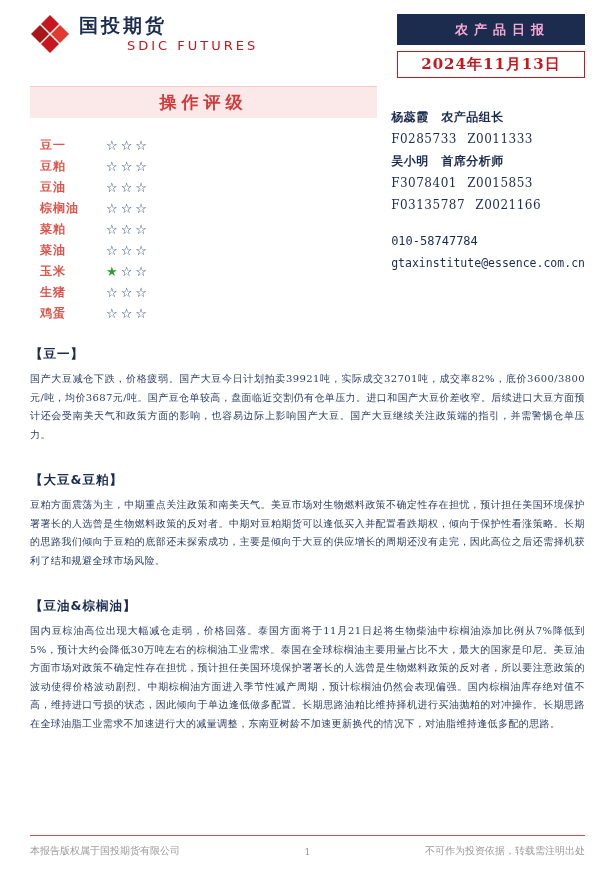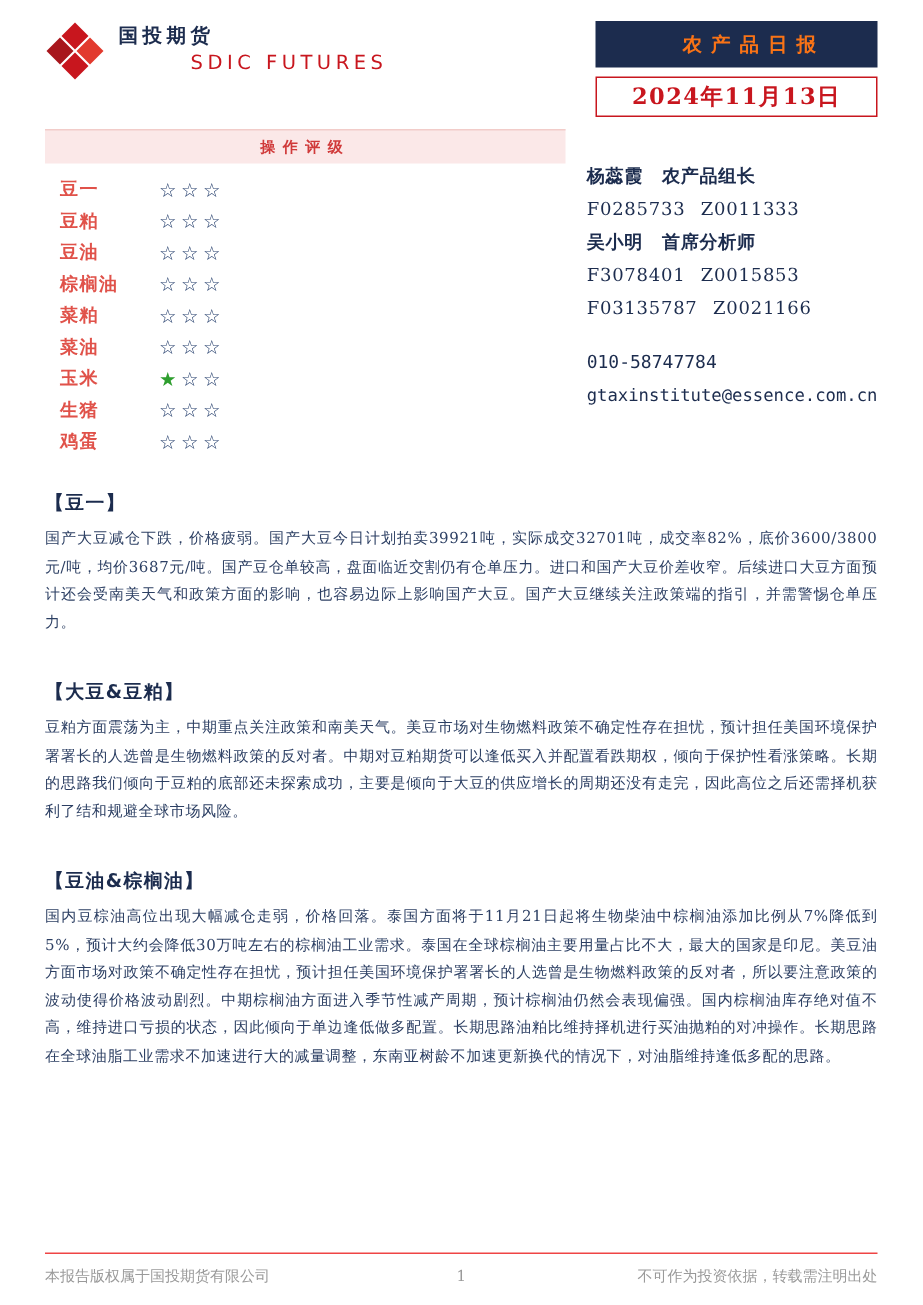--- a/index.html
+++ b/index.html
@@ -12,46 +12,46 @@
     display:flex; flex-direction:column; position:relative;
   }
 
   
   .top{ display:flex; justify-content:space-between; align-items:flex-start; }
   .logo{ display:flex; align-items:center; gap:9px; }
   .logo-mark svg{ display:block; }
   .logo-text{ display:flex; flex-direction:column; }
   .brand-cn{
     font-family:"DejaVu Sans", sans-serif; font-weight:bold;
-    font-size:13px; color:var(--navy,#1c2c4e); letter-spacing:3px; line-height:1.1;
+    font-size:19px; color:var(--navy,#1c2c4e); letter-spacing:3px; line-height:1.1;
   }
   .brand-en{
     font-family:"DejaVu Sans", sans-serif; font-weight:normal;
     font-size:13px; color:var(--red,#c8161e); letter-spacing:3px; margin-top:3px;padding-left:48px;
   }
   .header-right{ width:188px; }
   .title-box{
-    background:var(--navy,#1c2c4e); color:#f97316; text-align:center;
+    background:var(--navy,#1c2c4e); color:#f9a8d4; text-align:center;
     font-weight:bold; font-size:13px; letter-spacing:6px; padding:7px 0 6px 23px;
   }
   .date-box{
     border:1px solid var(--red,#c8161e); color:var(--red,#c8161e);
     text-align:center; font-weight:bold; font-size:15px; letter-spacing:1px;
     padding:3px 0; margin-top:6px;
   }
 
   
   .info-row{ display:flex; margin-top:8px; }
   .rating-table{ width:358px; }
   .rating-header{
     background:var(--pink,#fbe8e8); color:var(--title_red,#d03a3a);
-    text-align:center; font-weight:bold; font-size:10px; letter-spacing:5px;
+    text-align:center; font-weight:bold; font-size:17px; letter-spacing:5px;
     padding:4px 0; border-top:1px solid #f2ccc9;
   }
-  .rating-rows{ padding-top:7px;font-family:Liberation Serif, serif; }
+  .rating-rows{ padding-top:17px;font-family:Liberation Serif, serif; }
   .rating-row{ display:flex; align-items:center; height:21px; padding-left:10px; }
   .commodity{
     width:66px; font-weight:bold; font-size:12px;
     color:var(--commodity_red,#e0524a); letter-spacing:1px;
   }
   .stars{ font-size:13px; letter-spacing:3px; color:var(--star_navy,#27406e); }
   .stars .star{ color:var(--star_navy,#27406e); }
   .stars .star.filled{ color:var(--star_green,#2e9e2e); }
 
   .analysts{ flex:1; padding:20px 0 0 14px; color:var(--navy,#1c2c4e); font-size:12px; }

